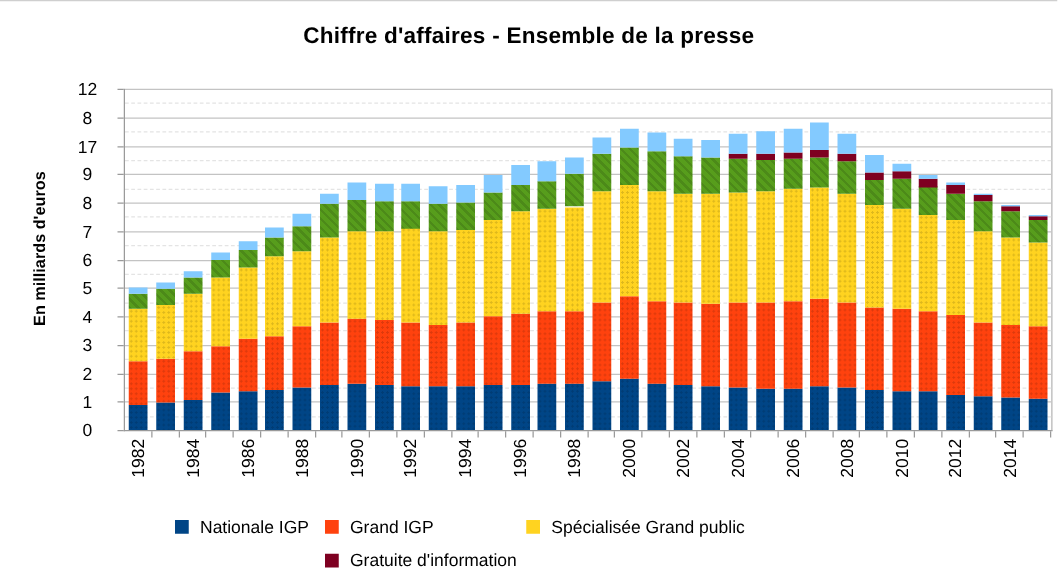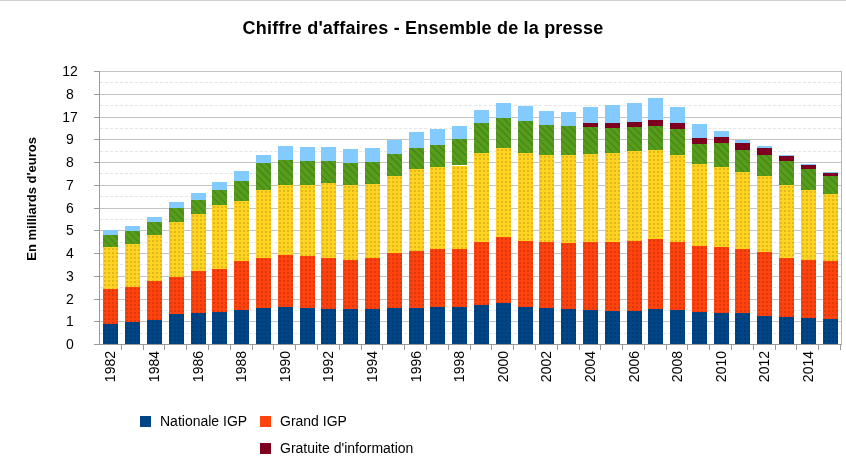--- a/index.html
+++ b/index.html
@@ -335,18 +335,22 @@
     </div>
   <div class="legend" id="legend">
       <div class="legend-item" style="left: 93px; top: 7px; margin-left: 47px;">
         <span class="legend-swatch" style="background-color: rgb(0, 69, 134);"></span>
         <span>Nationale IGP</span>
       </div>
       <div class="legend-item" style="left: 260px; top: 7px;">
         <span class="legend-swatch" style="background-color: rgb(255, 66, 14);"></span>
         <span>Grand IGP</span>
       </div>
+      <div class="legend-item" style="left: 421px; top: 7px;">
+        <span class="legend-swatch" style="background-color: rgb(255, 211, 32);"></span>
+        <span>Spécialisée Grand public</span>
+      </div>
       <div class="legend-item" style="left: 260px; top: 34px;">
         <span class="legend-swatch" style="background-color: rgb(126, 0, 33);"></span>
         <span>Gratuite d'information</span>
       </div>
     </div>
 </div>
 
 </body></html>

